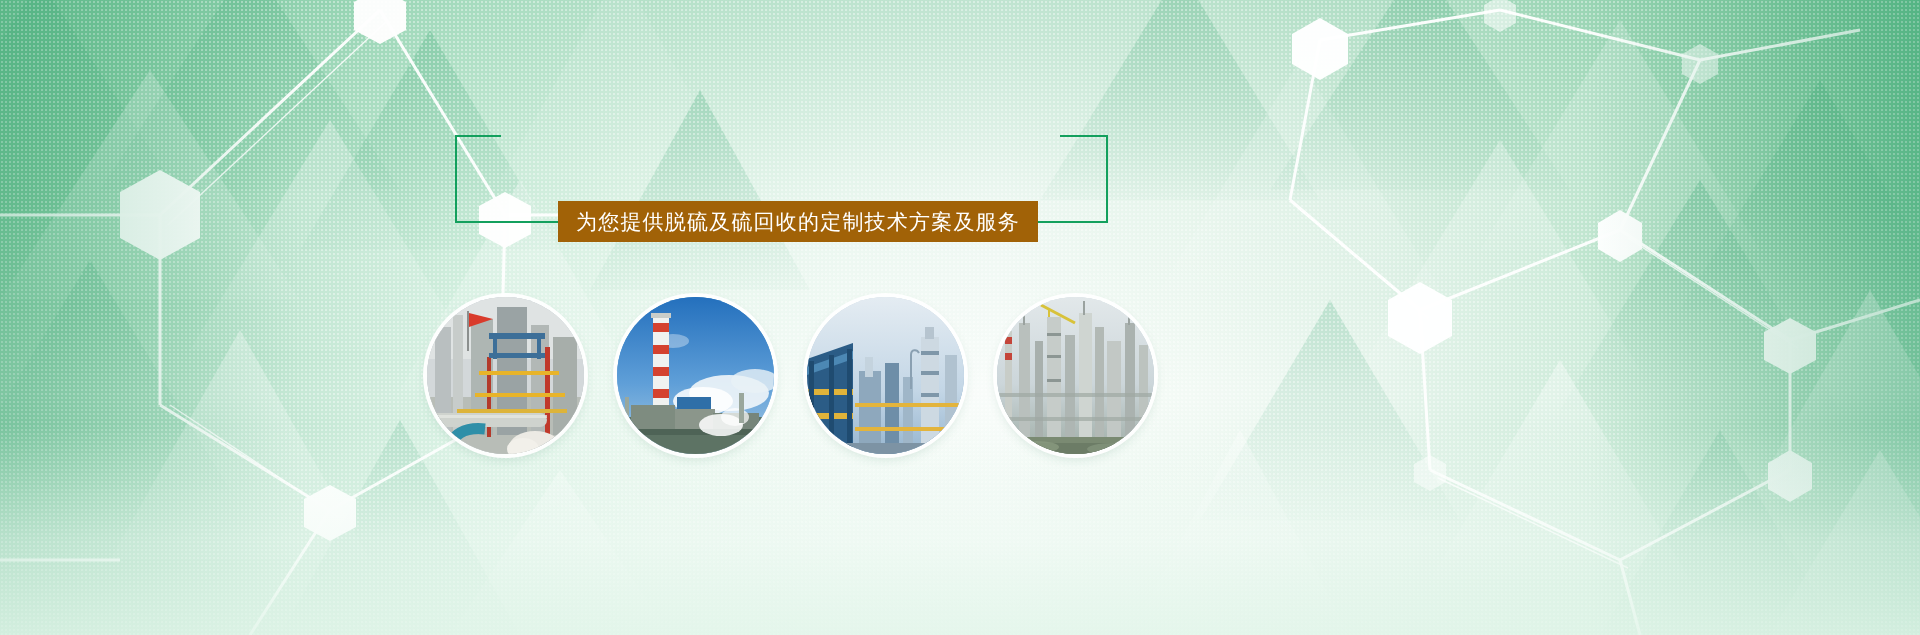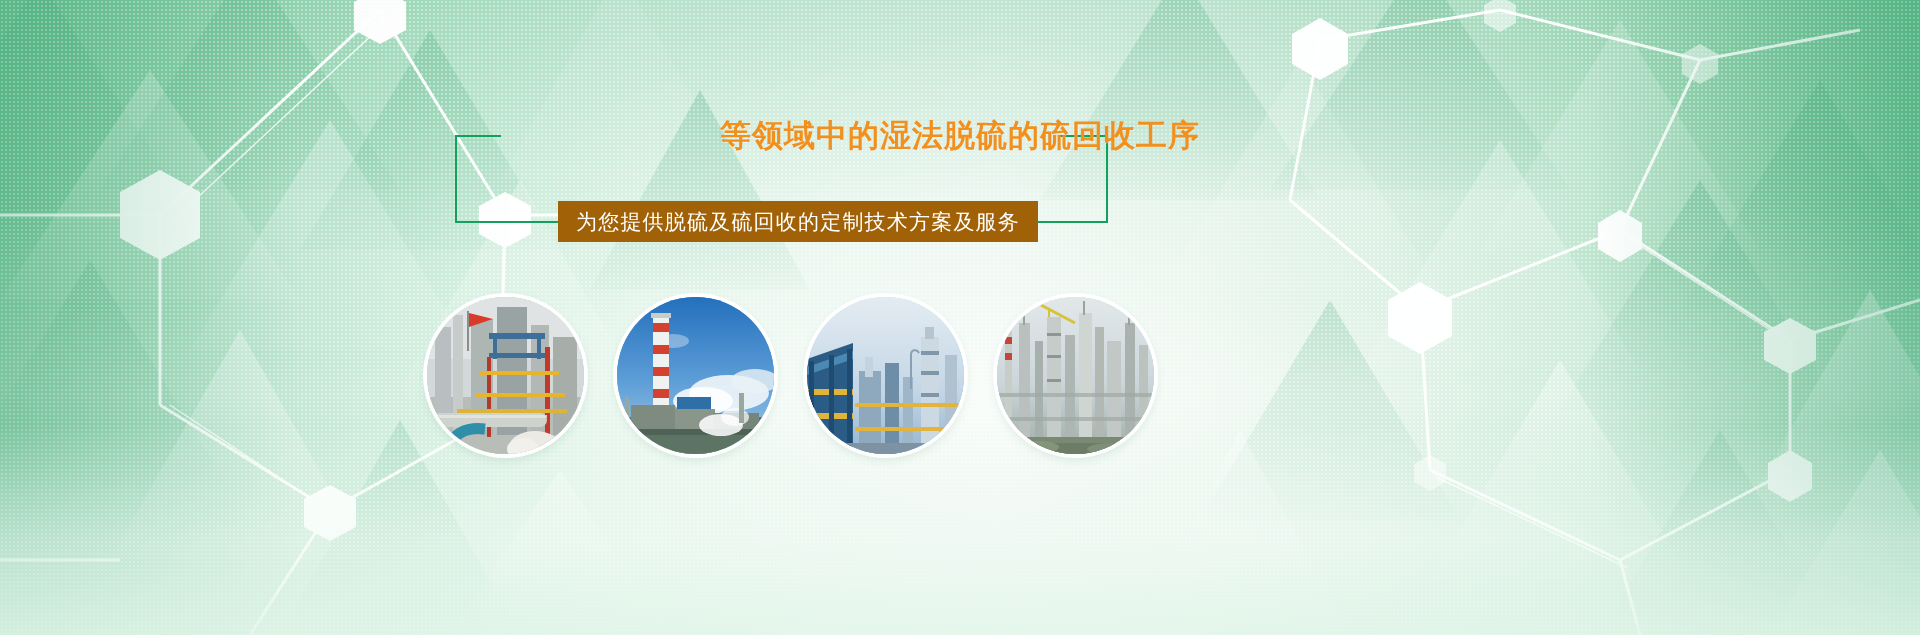--- a/index.html
+++ b/index.html
@@ -229,21 +229,20 @@
       <div class="br-line" style="left:455px;top:221px;width:110px;height:2px;"></div>
 
       <div class="br-line" style="left:1060px;top:135px;width:48px;height:2px;"></div>
 
       <div class="br-line" style="left:1106px;top:135px;width:2px;height:88px;"></div>
 
       <div class="br-line" style="left:1008px;top:221px;width:100px;height:2px;"></div>
     </div>
 
     <div class="headline" style="top:118px;">
-      <span class="l2">等领域中的湿法脱硫的硫回收工序</span>
     </div>
 
     <div class="subbar" style="left:558px;top:201px;width:452px;">为您提供脱硫及硫回收的定制技术方案及服务</div>
 
     <div class="circles">
 
       <div class="circle" style="left:427px;top:297px;">
         <div class="ph p1">
           <svg width="157" height="157" viewBox="0 0 157 157">
             <rect x="0" y="0" width="157" height="157" fill="#d3d8da"></rect>

